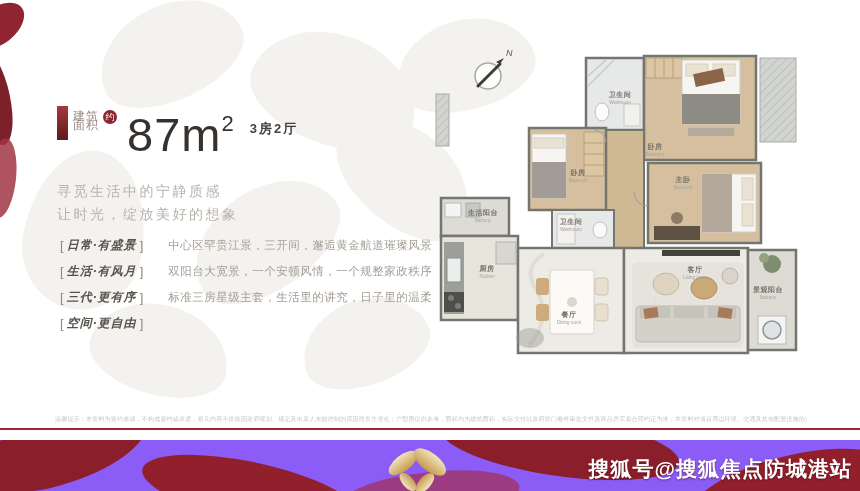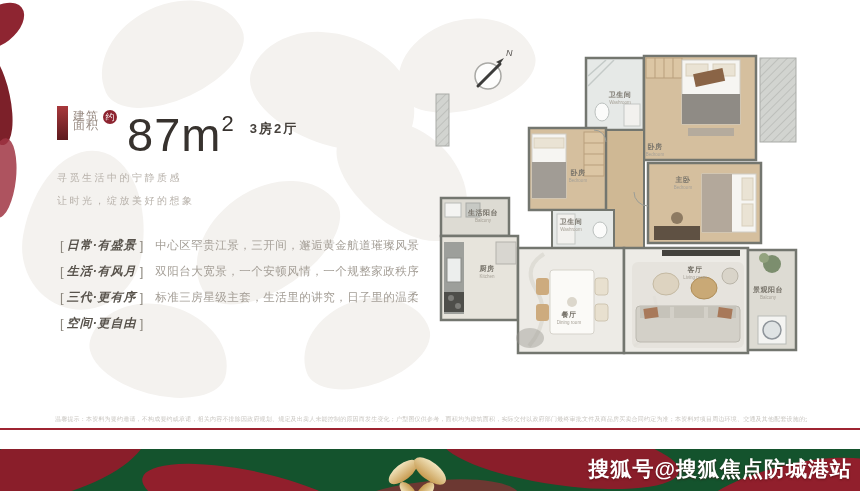--- a/index.html
+++ b/index.html
@@ -8,42 +8,42 @@
   .petal{position:absolute;border-radius:50% 50% 50% 50%/60% 60% 40% 40%;background:#f4f2ef;z-index:0;}
   
   .header{position:absolute;left:57px;top:100px;z-index:2;}
   .title-row{display:flex;align-items:flex-start;}
   .red-bar{width:11px;height:34px;background:linear-gradient(180deg,#a8383c,#5e1a1d);margin-top:6px;}
   .area-label{display:flex;flex-direction:column;font-size:12px;color:#9a8d85;line-height:9px;margin:12px 0 0 5px;letter-spacing:1px;}
   .approx-badge{width:14px;height:14px;border-radius:50%;background:#8d2430;color:#fff;font-size:9px;line-height:14px;text-align:center;margin:10px 2px 0 4px;}
   .area-value{font-size:47px;color:#37322e;line-height:47px;letter-spacing:1px;margin-left:8px;}
   .area-sup{font-size:22px;vertical-align:20px;}
   .layout-type{font-size:13px;font-weight:bold;color:#46413c;margin:20px 0 0 15px;letter-spacing:2px;}
-  .taglines{margin-top:8px;font-size:10px;color:#b8b2ab;letter-spacing:2.5px;line-height:23px;}
+  .taglines{margin-top:22px;font-size:14px;color:#b8b2ab;letter-spacing:2.5px;line-height:23px;}
   
   .features{position:absolute;left:57px;top:232px;z-index:2;}
   .feature-row{height:26px;display:flex;align-items:center;white-space:nowrap;}
   .bracket{color:#8d887f;font-size:13px;margin:0 3px;}
   .feat-tag{font-size:12px;font-weight:bold;color:#57524b;letter-spacing:1px;font-style:italic;}
-  .feat-desc{font-size:11.5px;color:#a49e96;margin-left:9px;letter-spacing:0.5px;font-family:Liberation Serif, serif;}
+  .feat-desc{font-size:11.5px;color:#a49e96;margin-left:22px;letter-spacing:0.5px;font-family:Liberation Serif, serif;}
   
   .corner{position:absolute;left:0;top:0;z-index:1;}
   
   .plan{position:absolute;left:434px;top:46px;width:372px;height:320px;z-index:2;}
   .plan svg{position:absolute;left:0;top:0;}
   .room-label{position:absolute;transform:translate(-50%,-50%);text-align:center;z-index:3;pointer-events:none;}
   .rl-cn{display:block;font-size:7px;color:#77736a;font-weight:bold;letter-spacing:0.5px;line-height:8px;}
   .rl-en{display:block;font-size:5px;color:#a7a298;line-height:6px;transform:scale(.9);}
   .compass{position:absolute;left:30px;top:2px;width:56px;height:52px;}
   .compass-n{position:absolute;left:42px;top:0;font-size:9px;color:#55524e;font-style:italic;}
   
   .disclaimer{position:absolute;left:55px;top:415px;width:752px;font-size:6px;color:#c9c6c1;
               white-space:nowrap;overflow:hidden;letter-spacing:0.2px;z-index:2;}
   .rule{position:absolute;left:0;right:0;top:428px;height:2px;background:#9e2431;z-index:2;}
-  .banner{position:absolute;left:0;right:0;bottom:0;height:42px;background:#14532d;overflow:hidden;z-index:3;}
+  .banner{position:absolute;left:0;right:0;bottom:0;height:51px;background:#8b5cf6;overflow:hidden;z-index:3;}
   .banner-pattern{position:absolute;left:0;top:0;}
   .butterfly{position:absolute;left:378px;top:3px;}
   .watermark{position:absolute;right:8px;bottom:8px;font-size:21px;font-weight:bold;color:#ffffff;
              letter-spacing:1px;text-shadow:0 1px 2px rgba(60,0,5,.55);}
 </style>
 </head>
 <body>
 
 <div class="petal" style="left:95px;top:5px;width:150px;height:95px;transform:rotate(-25deg)"></div>
 <div class="petal" style="left:250px;top:35px;width:170px;height:110px;transform:rotate(20deg)"></div>

